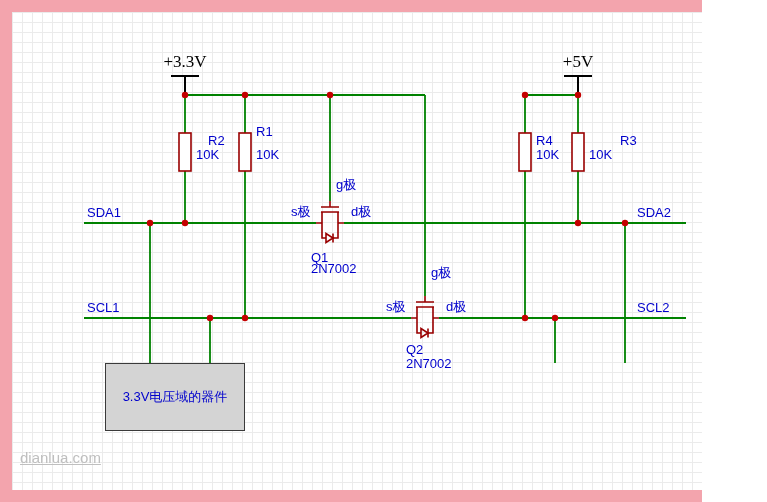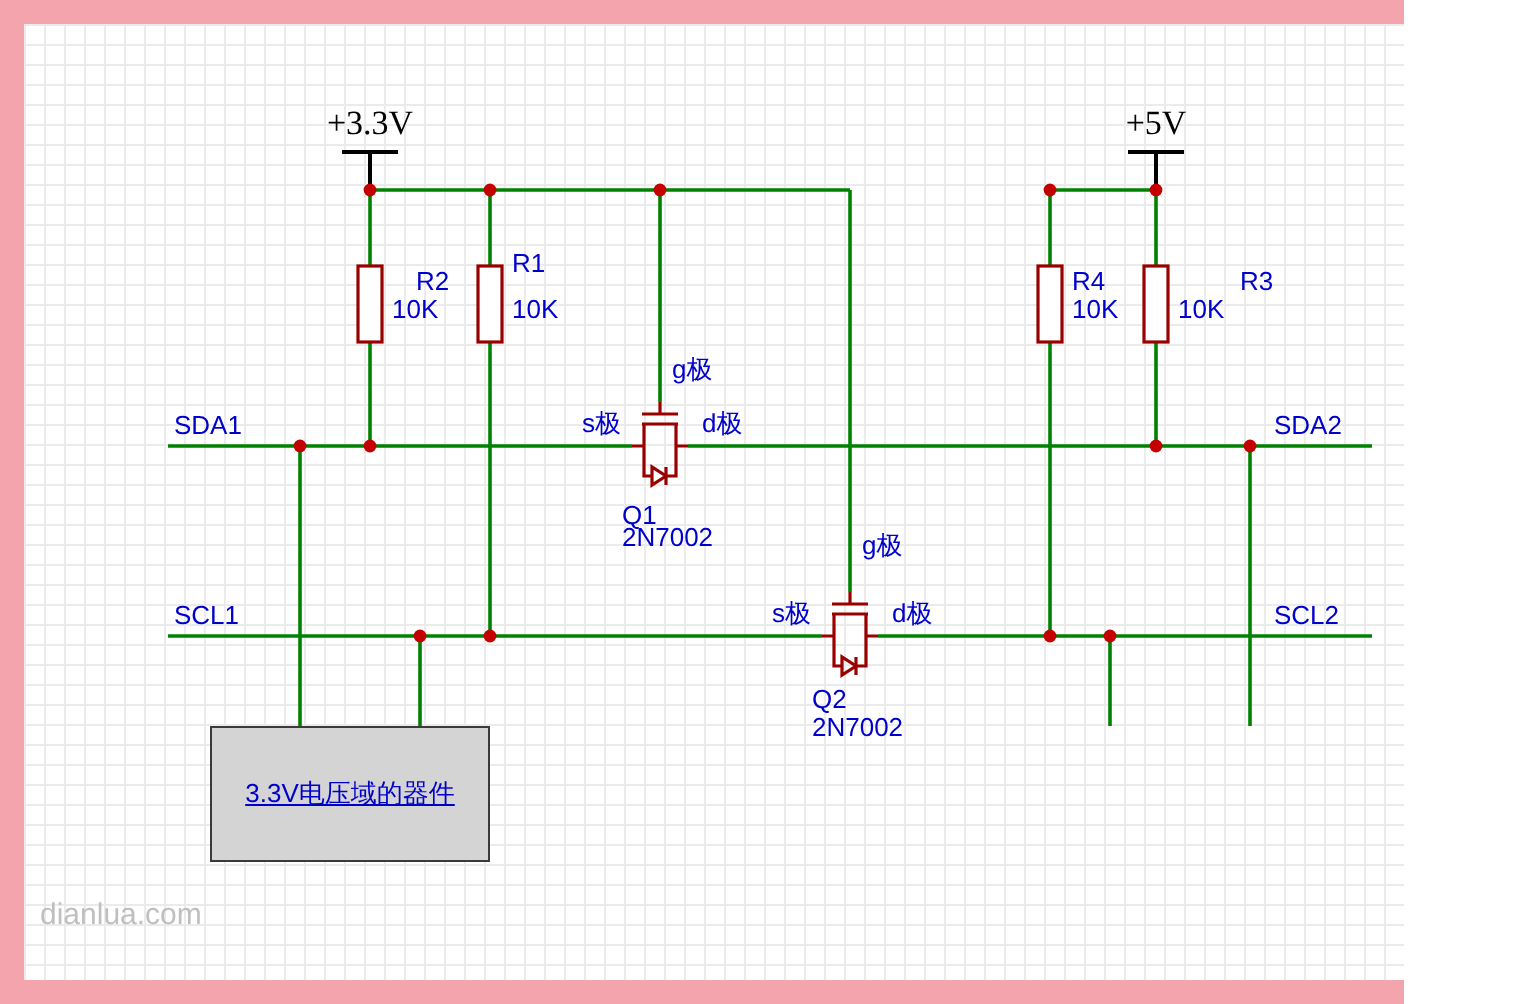--- a/index.html
+++ b/index.html
@@ -32,25 +32,25 @@
     line-height:15px; color:var(--label); white-space:nowrap;
   }
   .pwrlbl{
     position:absolute; font:17px "Liberation Serif",serif; color:var(--power);
     transform:translateX(-50%); white-space:nowrap;
   }
   .device{
     position:absolute; background:var(--device_fill); border:1px solid #3a3a3a;
     display:flex; align-items:center; justify-content:center;
     font:13px "Liberation Sans",sans-serif; color:var(--label);
-    box-sizing:border-box; white-space:nowrap;text-decoration:underline;
+    box-sizing:border-box; white-space:nowrap;
   }
   .wm{
     position:absolute; font:15px "Liberation Sans",sans-serif;
-    color:var(--watermark); white-space:nowrap;
+    color:var(--watermark); white-space:nowrap;text-decoration:underline;
   }
 </style>
 </head>
 <body>
 
 <div class="frame">
   <div class="panel"></div>
 
   <svg class="layer" viewBox="0 0 767 502">
 

